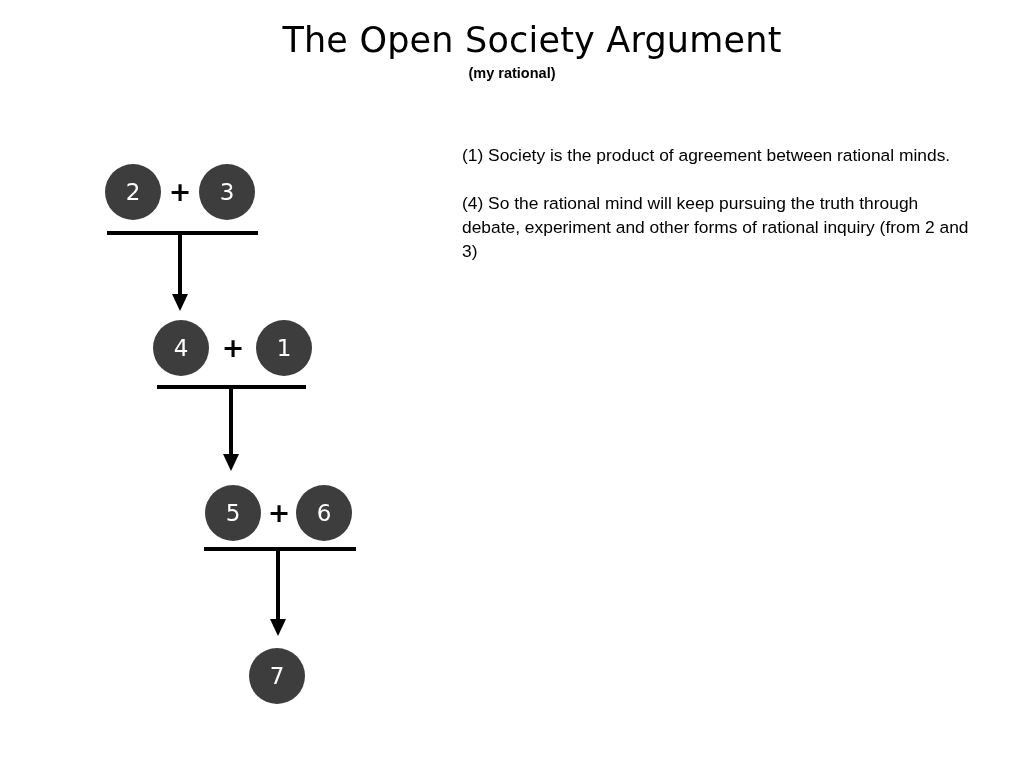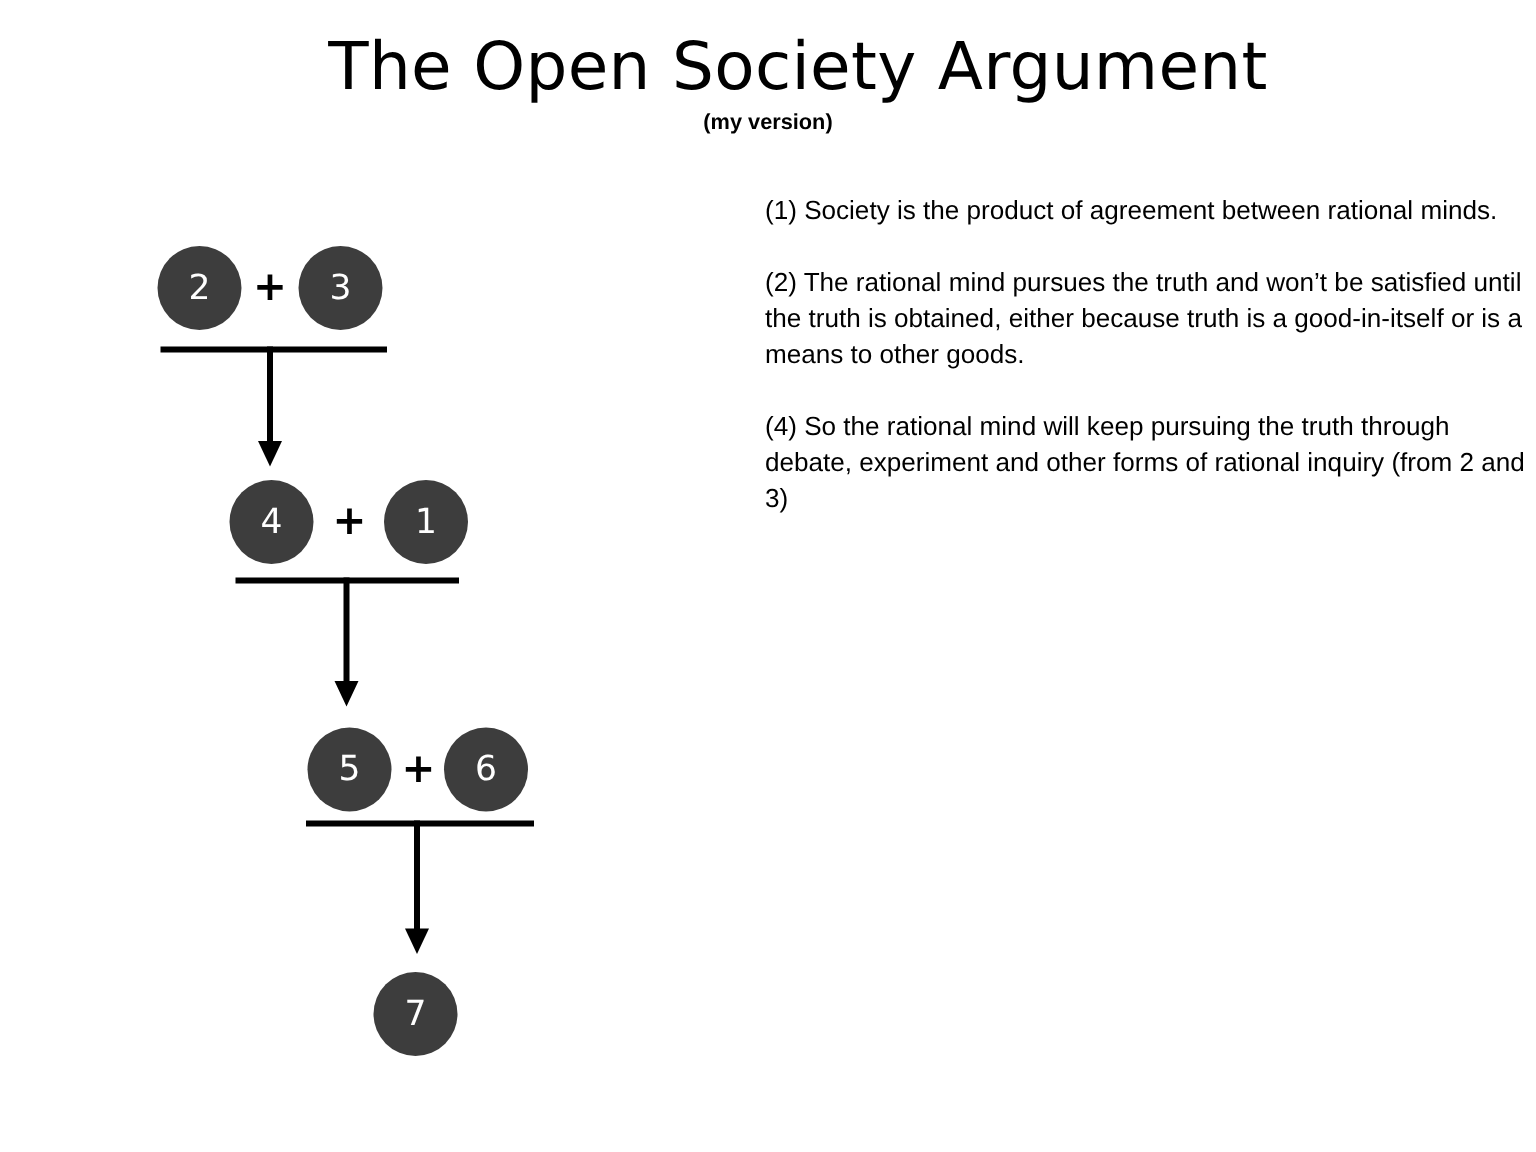--- a/index.html
+++ b/index.html
@@ -19,21 +19,21 @@
   
   #title-block {
     position: absolute;
     left: 0;
     top: 22px;
     width: 1024px;
     text-align: center;
   }
   #main-title {
     font-family: "DejaVu Sans", sans-serif;
-    font-size: 44px;
+    font-size: 35px;
     font-weight: 400;
     letter-spacing: 0.2px;
     line-height: 1.05;
     color: #000;
     padding-left: 40px;
   }
   #subtitle {
     margin-top: 6px;
     font-family: "Liberation Sans", sans-serif;
     font-size: 14.5px;
@@ -88,40 +88,39 @@
     height: 0;
     border-left: 8px solid transparent;
     border-right: 8px solid transparent;
     border-top: 17px solid #000;
   }
 
   
   #premise-list {
     position: absolute;
     left: 462px;
-    top: 128px;
+    top: 143px;
     width: 510px;
-    margin-left: 48px;
   }
   .premise {
     font-family: "Liberation Sans", sans-serif;
     font-size: 17.4px;
     line-height: 24px;
     color: #000;
     margin: 0 0 24px 0;
   }
   .premise:last-child { margin-bottom: 0; }
   .premise i { font-style: italic; }
 </style>
 </head>
 <body>
 
 <div id="title-block">
   <div id="main-title">The Open Society Argument</div>
-  <div id="subtitle">(my version)</div>
+  <div id="subtitle">(my rational)</div>
 </div>
 
 <div id="diagram">
 
   <div class="node" style="left:105px; top:164px; width:56px; height:56px;">
     <span>2</span>
   </div>
   <div class="plus" style="left:166px; top:178px; width:28px;">+</div>
   <div class="node" style="left:199px; top:164px; width:56px; height:56px;">
     <span>3</span>
@@ -155,15 +154,14 @@
   <div class="stem" style="left:276px; top:547px; height:75px;"></div>
   <div class="arrowhead" style="left:270px; top:619px;"></div>
 
   <div class="node" style="left:249px; top:648px; width:56px; height:56px;">
     <span>7</span>
   </div>
 </div>
 
 <div id="premise-list">
   <p class="premise">(1) Society is the product of agreement between rational minds.</p>
-  <p class="premise">(2) The rational mind pursues the truth and won’t be satisfied until the truth is obtained, either because truth is a good-in-itself or is a means to other goods.</p>
   <p class="premise">(4) So the rational mind will keep pursuing the truth through debate, experiment and other forms of rational inquiry (from 2 and 3)</p>
 </div>
 
 </body></html>

